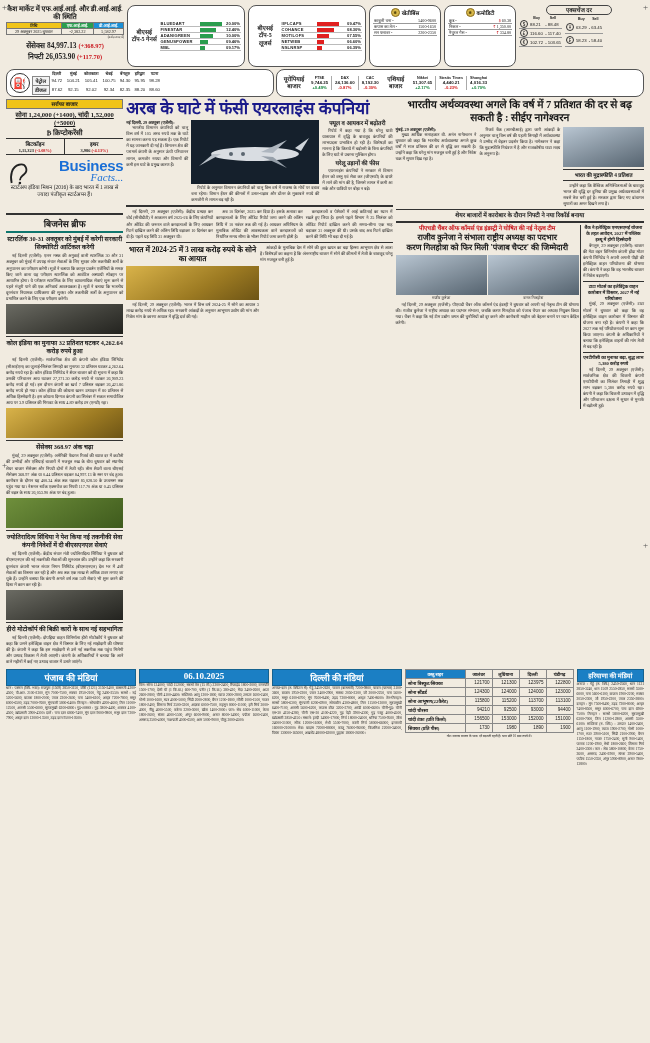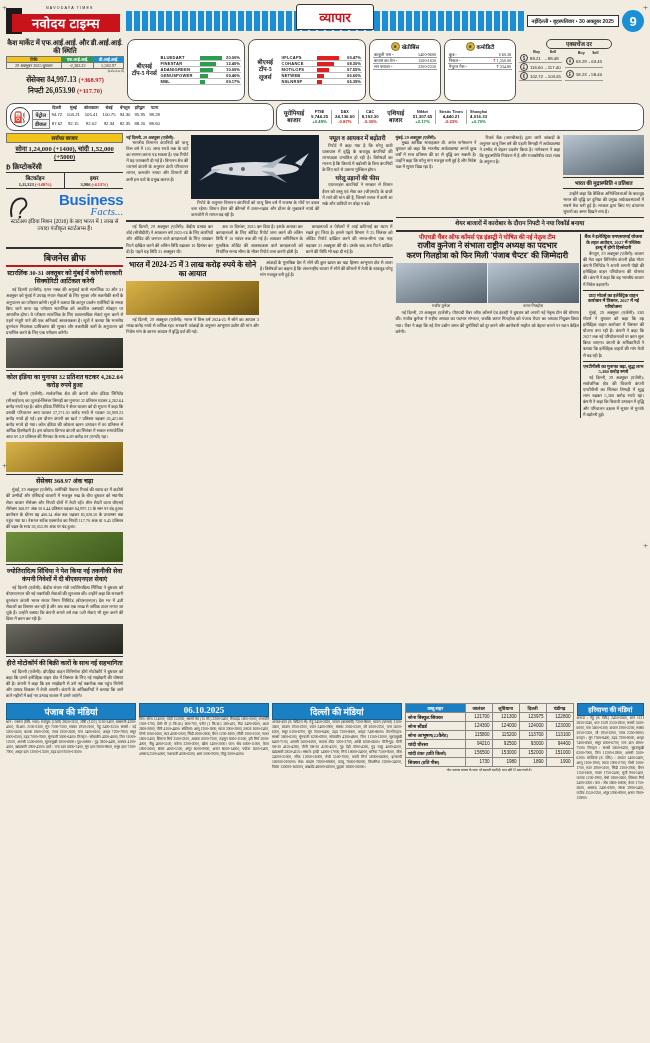--- a/index.html
+++ b/index.html
@@ -105,39 +105,39 @@
   .bodywrap { display:flex; gap:3px; margin-top:2px; }
   .colL { width:118px; }
   .colC { width:268px; }
   .colR { width:250px; }
 
   
   .sarafa-title { background:#f0c419; text-align:center; font-size:5.4px; font-weight:bold;
      border:1px solid #777; }
   .sarafa-line { text-align:center; font-size:6.6px; font-weight:bold; text-decoration:underline;
      padding:1px 0; }
-  .crypto-title { font-size:7px; font-weight:bold; padding:1px 0;}
+  .crypto-title { text-align:center; font-size:7px; font-weight:bold; padding:1px 0;}
   .crypto-grid{ display:flex; border-top:1px solid #333; border-bottom:1px solid #333; }
   .crypto-cell{ flex:1; text-align:center; padding:1px 0; }
   .crypto-cell + .crypto-cell{ border-left:1px solid #333; }
   .cname{ font-size:5.6px; font-weight:bold;}
   .cval{ font-size:4.4px; font-weight:bold; }
   .cchg{ color:#c9131a; }
 
   .bizfacts { border-bottom:2px solid #333; padding-bottom:2px; margin-top:2px; position:relative; height:58px;}
   .bf-head{ font-size:15px; font-weight:bold; color:#1b6fd6; font-family:"Liberation Sans",sans-serif;
      letter-spacing:-0.3px; text-align:right; }
   .bf-sub{ font-size:11px; font-style:italic; color:#1b6fd6; text-align:right; margin-top:-3px;
      font-family:"Liberation Serif",serif;}
   .bf-head-wrap{ padding-left:24px; }
   .bf-icon{ position:absolute; left:2px; top:4px; width:22px; height:24px; }
   .bf-text{ font-size:5.4px; text-align:center; line-height:1.35; margin-top:1px; }
 
   .brief-title{ text-align:center; font-size:9px; font-weight:bold; padding:2px 0 1px;
-     border-bottom:2px solid #b91c1c; margin-bottom:2px; }
+     border-bottom:2px solid #0f766e; margin-bottom:2px; }
   .art-head{ font-size:6.3px; font-weight:bold; text-align:center; line-height:1.3; margin-bottom:2px; }
   .art-body{ font-size:4.2px; text-align:justify; line-height:1.45; text-indent:6px; }
   .photo{ background:linear-gradient(160deg,#6b6b63,#3e3e38 60%,#23231f); position:relative; overflow:hidden;}
   .photo.sky{ background:linear-gradient(180deg,#2a3f55,#16212d); }
   .photo.gold{ background:linear-gradient(150deg,#d9b34a,#9c7a22 60%,#6d5415); }
   .photo.green{ background:linear-gradient(150deg,#6f8f3c,#3e5a1c); }
   .rule { border-top:1px solid #333; margin:2px 0; }
   .rule2 { border-top:2px solid #333; margin:2px 0; }
 
   
@@ -170,35 +170,20 @@
   table.goldtab td.rowlbl{ text-align:left; font-family:"Liberation Serif",serif; font-weight:bold; font-size:4.8px;}
   .goldfoot{ font-size:3.2px; text-align:center; margin-top:1px; }
 
   .crossmark{ position:absolute; color:#555; font-size:9px; }
 </style>
 </head>
 <body>
 
 <div class="page">
 
-  <div class="masthead">
-    <div class="logo-box">
-      <div class="logo-shadow"></div>
-      <div class="logo-tiny">NAVODAYA TIMES</div>
-      <div class="logo-red">
-        <span>नवोदय टाइम्स</span>
-      </div>
-    </div>
-    <div class="barstrip"></div>
-    <div class="vyapar-tab">
-      <span>व्यापार</span>
-    </div>
-    <div class="date-box">नईदिल्ली • बृहस्पतिवार • 30 अक्तूबर 2025</div>
-    <div class="pageno">9</div>
-  </div>
 
   <div class="topstrip">
 
     <div class="panel fii">
       <h4>कैश मार्केट में एफ.आई.आई. और डी.आई.आई. की स्थिति</h4>
       <table class="fiitab">
         <tbody>
             <tr>
           <th class="th-y">तिथि</th>
           <th class="th-g">एफ.आई.आई.</th>
@@ -549,20 +534,21 @@
             <div class="rule"></div>
           </div>
           <div>
             <div class="art-head">हीरो मोटोकॉर्प की बिक्री कारों के साथ नई सहभागिता</div>
             <div class="art-body">नई दिल्ली (एजेंसी): दोपहिया वाहन विनिर्माता हीरो मोटोकॉर्प ने बुधवार को कहा कि उसने इलेक्ट्रिक वाहन क्षेत्र में विस्तार के लिए नई साझेदारी की घोषणा की है। कंपनी ने कहा कि इस साझेदारी से उसे नई तकनीक तक पहुंच मिलेगी और उत्पाद विकास में तेजी आएगी। कंपनी के अधिकारियों ने बताया कि आने वाले महीनों में कई नए उत्पाद बाजार में उतारे जाएंगे।</div>
           </div>
         </div>
     </div>
 
     <div class="colC">
+      <div class="mainhead">अरब के घाटे में फंसी एयरलाइंस कंपनियां</div>
 
       <div class="cols3" style="margin-top:2px;">
         <div class="c3" style="max-width:62px;">
           <div class="byline">नई दिल्ली, 29 अक्तूबर (एजेंसी):</div>
           <div class="ctext">भारतीय विमानन कंपनियों को चालू वित्त वर्ष में 105 अरब रुपये तक के घाटे का सामना करना पड़ सकता है। एक रिपोर्ट में यह जानकारी दी गई है। विमानन क्षेत्र की परामर्श कंपनी के अनुसार ऊंची परिचालन लागत, कमजोर रुपया और विमानों की कमी इस घाटे के प्रमुख कारण हैं।</div>
         </div>
         <div style="width:128px;">
           <div class="photo sky" style="height:64px;">
             <svg viewBox="0 0 128 64" width="128" height="64">
               <rect width="128" height="64" fill="#15202c"></rect>
@@ -599,20 +585,21 @@
           <div class="photo gold" style="height:34px;margin:2px 0;"></div>
           <div class="ctext">नई दिल्ली, 29 अक्तूबर (एजेंसी): भारत में वित्त वर्ष 2024-25 में सोने का आयात 3 लाख करोड़ रुपये से अधिक रहा। सरकारी आंकड़ों के अनुसार आभूषण उद्योग की मांग और निवेश मांग के कारण आयात में वृद्धि दर्ज की गई।</div>
         </div>
         <div class="c2">
           <div class="ctext">आंकड़ों के मुताबिक देश में सोने की कुल खपत का बड़ा हिस्सा आभूषण क्षेत्र से आता है। विशेषज्ञों का कहना है कि अंतरराष्ट्रीय बाजार में सोने की कीमतों में तेजी के बावजूद घरेलू मांग मजबूत बनी हुई है।</div>
         </div>
       </div>
     </div>
 
     <div class="colR">
+      <div class="rhead">भारतीय अर्थव्यवस्था अगले कि वर्ष में 7 प्रतिशत की दर से बढ़ सकती है : सीईए नागेश्वरन</div>
       <div class="cols3" style="margin-top:2px;">
         <div class="c3">
           <div class="byline">मुंबई, 29 अक्तूबर (एजेंसी):</div>
           <div class="ctext">मुख्य आर्थिक सलाहकार वी. अनंत नागेश्वरन ने बुधवार को कहा कि भारतीय अर्थव्यवस्था अगले कुछ वर्षों में सात प्रतिशत की दर से वृद्धि कर सकती है। उन्होंने कहा कि घरेलू मांग मजबूत बनी हुई है और निवेश चक्र में सुधार दिख रहा है।</div>
         </div>
         <div class="c3">
           <div class="ctext">रिजर्व बैंक (आरबीआई) द्वारा जारी आंकड़ों के अनुसार चालू वित्त वर्ष की पहली तिमाही में अर्थव्यवस्था ने उम्मीद से बेहतर प्रदर्शन किया है। नागेश्वरन ने कहा कि मुद्रास्फीति नियंत्रण में है और राजकोषीय घाटा लक्ष्य के अनुरूप है।</div>
         </div>
         <div class="c3">
           <div class="portrait headshot"></div>

